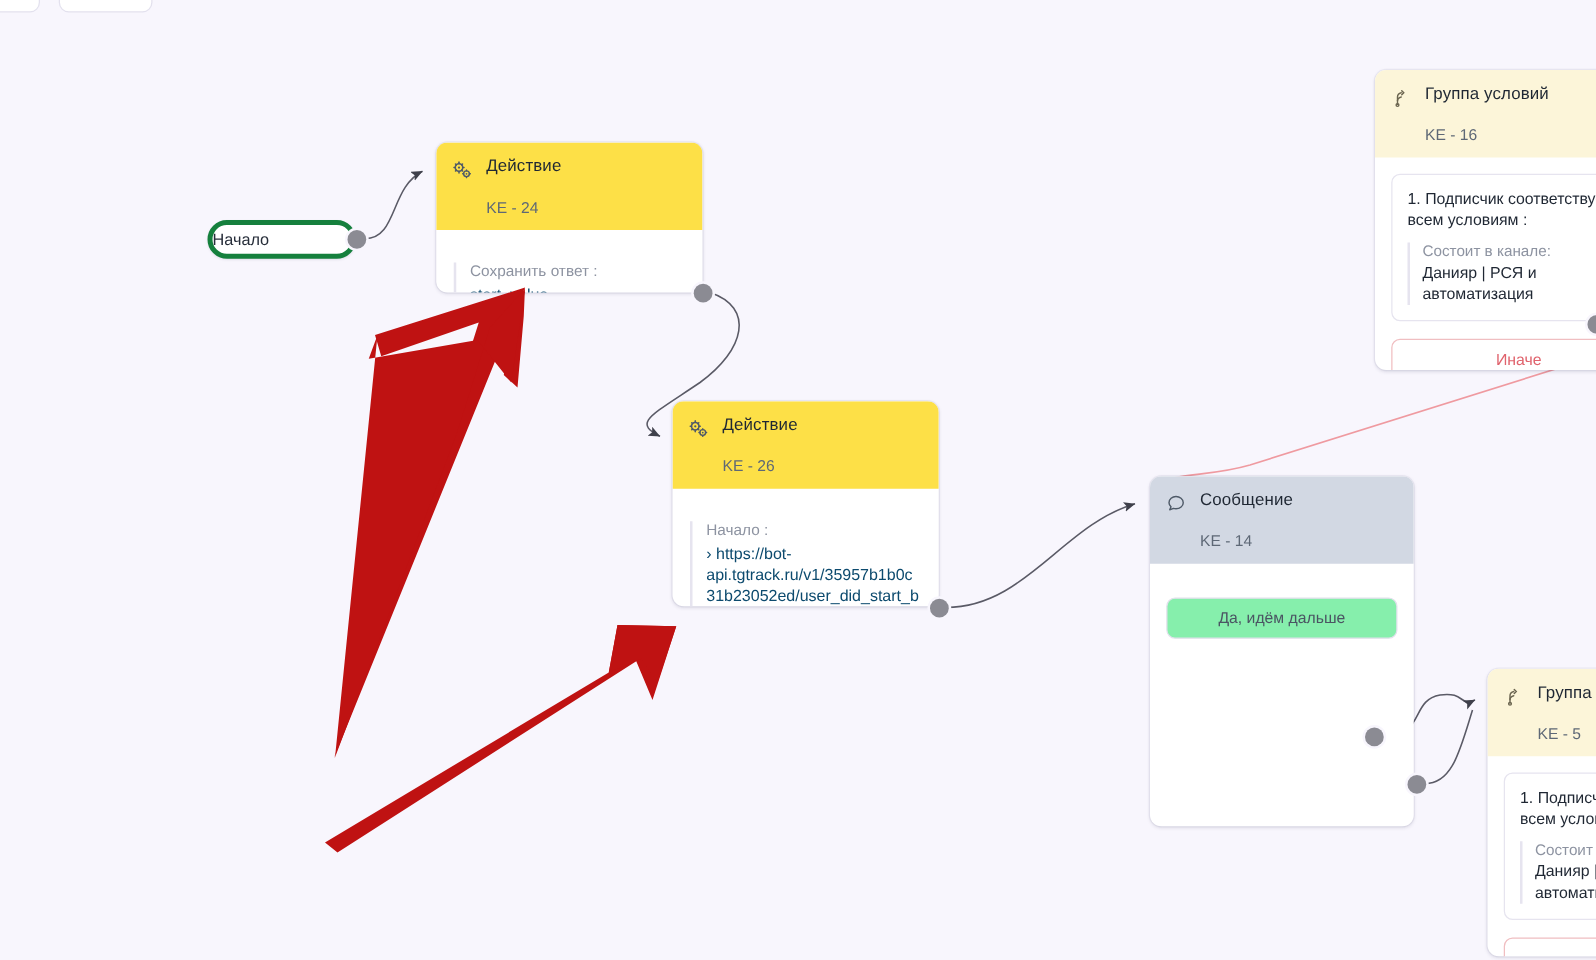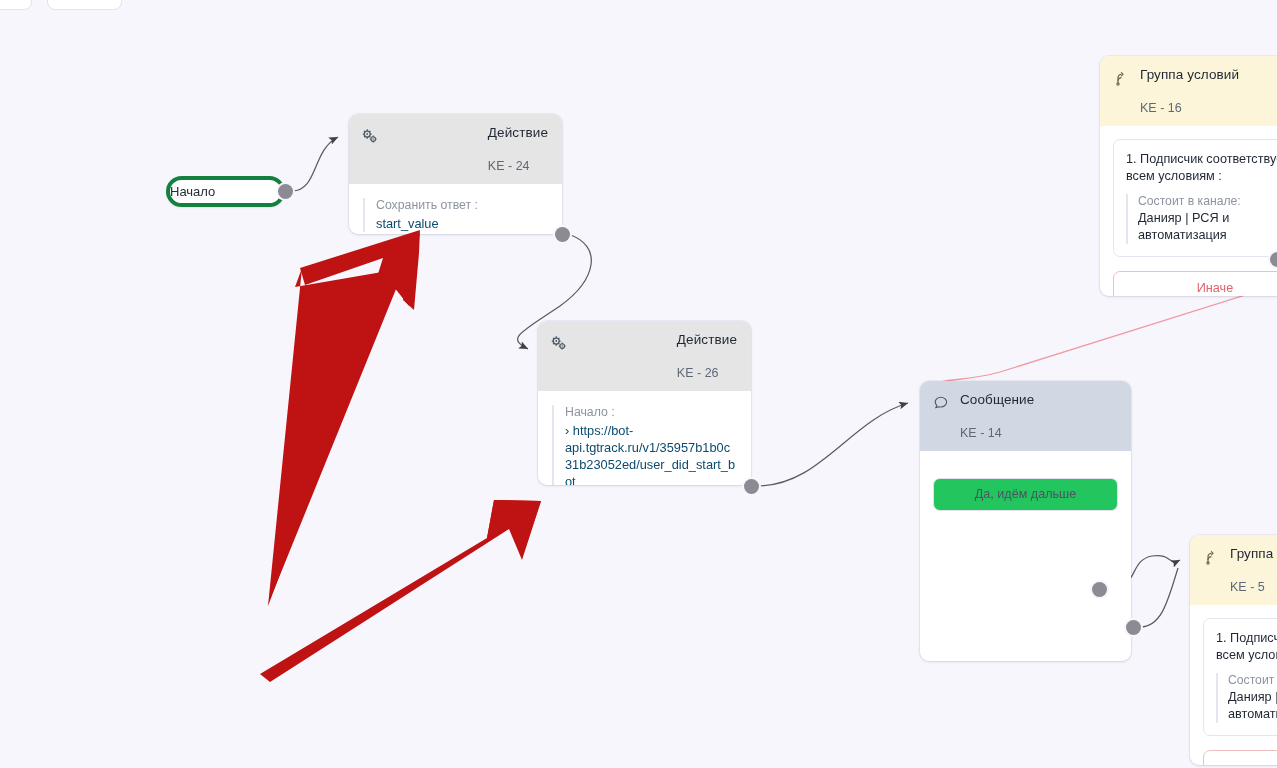--- a/index.html
+++ b/index.html
@@ -72,25 +72,25 @@
     letter-spacing: .1px;
     white-space: nowrap;
   }
   .node-subtitle {
     font-size: 12.5px;
     color: #5e6876;
     margin-top: 18px;
     white-space: nowrap;
   }
 
-  .hdr-green { background: #e5e5e5; justify-content: space-between; }
+  .hdr-green { background: #fde047; }
   .hdr-grey  { background: #d2d8e3; }
   .hdr-yellow{ background: #fcf5d9; }
 
-  .node-body { padding: 14px 14px 16px 14px; }
+  .node-body { padding: 26px 14px 16px 14px; }
 
   
   .field {
     border-left: 2px solid #e6e4ef;
     padding-left: 11px;
   }
   .field-label {
     font-size: 12.3px;
     color: #8d93a1;
     margin-bottom: 3px;
@@ -133,21 +133,21 @@
     font-size: 12.7px;
     line-height: 1.43;
     color: #1f2733;
   }
   .msg-bubble .lnk { color: #8fb4d8; }
   .msg-btn {
     margin-top: 13px;
     height: 31px;
     border: 1px solid #e2e0ec;
     border-radius: 7px;
-    background: #22c55e;
+    background: #86efac;
     display: flex; align-items: center; justify-content: center;
     font-size: 12.6px;
     color: #4b5costume;
     color: #4b5563;
     position: relative;
   }
 
   
   #node-cond-16 { left: 1100px; top: 56px; width: 230px; height: 240px; }
   #node-cond-5  { left: 1190px; top: 535px; width: 230px; height: 230px; }

